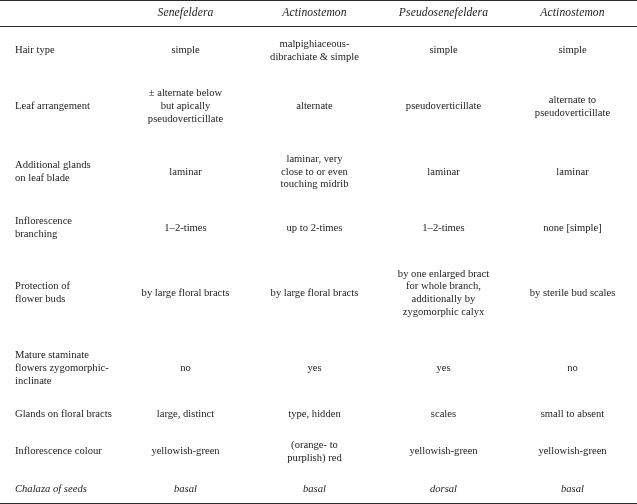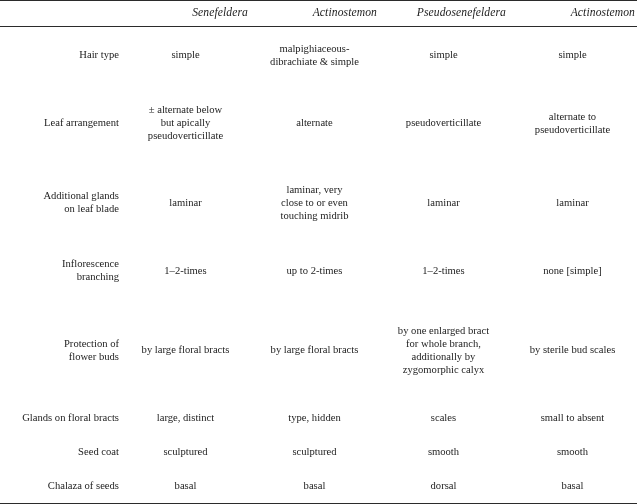--- a/index.html
+++ b/index.html
@@ -23,43 +23,44 @@
     font-size: 10.6px;
     line-height: 1.22;
   }
   #comparison-table col.c-label { width: 121px; }
   #comparison-table col.c-data  { width: 129px; }
 
   thead th {
     font-weight: normal;
     font-style: italic;
     font-size: 11.6px;
-    text-align: right;
+    text-align: center;
     vertical-align: middle;
     padding: 5px 2px 6px 2px;
     border-top: 1.4px solid #2b2b2b;
     border-bottom: 1.1px solid #2b2b2b;
     letter-spacing: 0.1px;
   }
   thead th.head-blank {
     border-top: 1.4px solid #2b2b2b;
     border-bottom: 1.1px solid #2b2b2b;
   }
   tbody td {
     vertical-align: middle;
     text-align: center;
     padding: 3px 3px;
   }
   tbody td.row-label {
-    text-align: right;
-    padding-left: 6px;
+    text-align: left;
+    padding-left: 15px;
     padding-right: 2px;
   }
   tbody tr:last-child td {
     border-bottom: 1.4px solid #2b2b2b;
+    font-style: italic;
   }
   .cell-text { display: block; white-space: pre-line; }
 </style>
 </head>
 <body>
 
 <table id="comparison-table">
   <colgroup>
     <col class="c-label">
     <col class="c-data">
@@ -169,50 +170,70 @@
 for whole branch,
 additionally by
 zygomorphic calyx</span>
         </td>
         <td>
           <span class="cell-text">by sterile bud scales</span>
         </td>
       </tr>
       <tr>
         <td class="row-label">
+          <span class="cell-text">Mature staminate
+flowers zygomorphic-
+inclinate</span>
+        </td>
+        <td>
+          <span class="cell-text">no</span>
+        </td>
+        <td>
+          <span class="cell-text">yes</span>
+        </td>
+        <td>
+          <span class="cell-text">yes</span>
+        </td>
+        <td>
+          <span class="cell-text">no</span>
+        </td>
+      </tr>
+      <tr>
+        <td class="row-label">
           <span class="cell-text">Glands on floral bracts</span>
         </td>
         <td>
           <span class="cell-text">large, distinct</span>
         </td>
         <td>
           <span class="cell-text">type, hidden</span>
         </td>
         <td>
           <span class="cell-text">scales</span>
         </td>
         <td>
           <span class="cell-text">small to absent</span>
         </td>
       </tr>
       <tr>
         <td class="row-label">
-          <span class="cell-text">Seed coat</span>
-        </td>
-        <td>
-          <span class="cell-text">sculptured</span>
-        </td>
-        <td>
-          <span class="cell-text">sculptured</span>
-        </td>
-        <td>
-          <span class="cell-text">smooth</span>
-        </td>
-        <td>
-          <span class="cell-text">smooth</span>
+          <span class="cell-text">Inflorescence colour</span>
+        </td>
+        <td>
+          <span class="cell-text">yellowish-green</span>
+        </td>
+        <td>
+          <span class="cell-text">(orange- to
+purplish) red</span>
+        </td>
+        <td>
+          <span class="cell-text">yellowish-green</span>
+        </td>
+        <td>
+          <span class="cell-text">yellowish-green</span>
         </td>
       </tr>
       <tr>
         <td class="row-label">
           <span class="cell-text">Chalaza of seeds</span>
         </td>
         <td>
           <span class="cell-text">basal</span>
         </td>
         <td>

